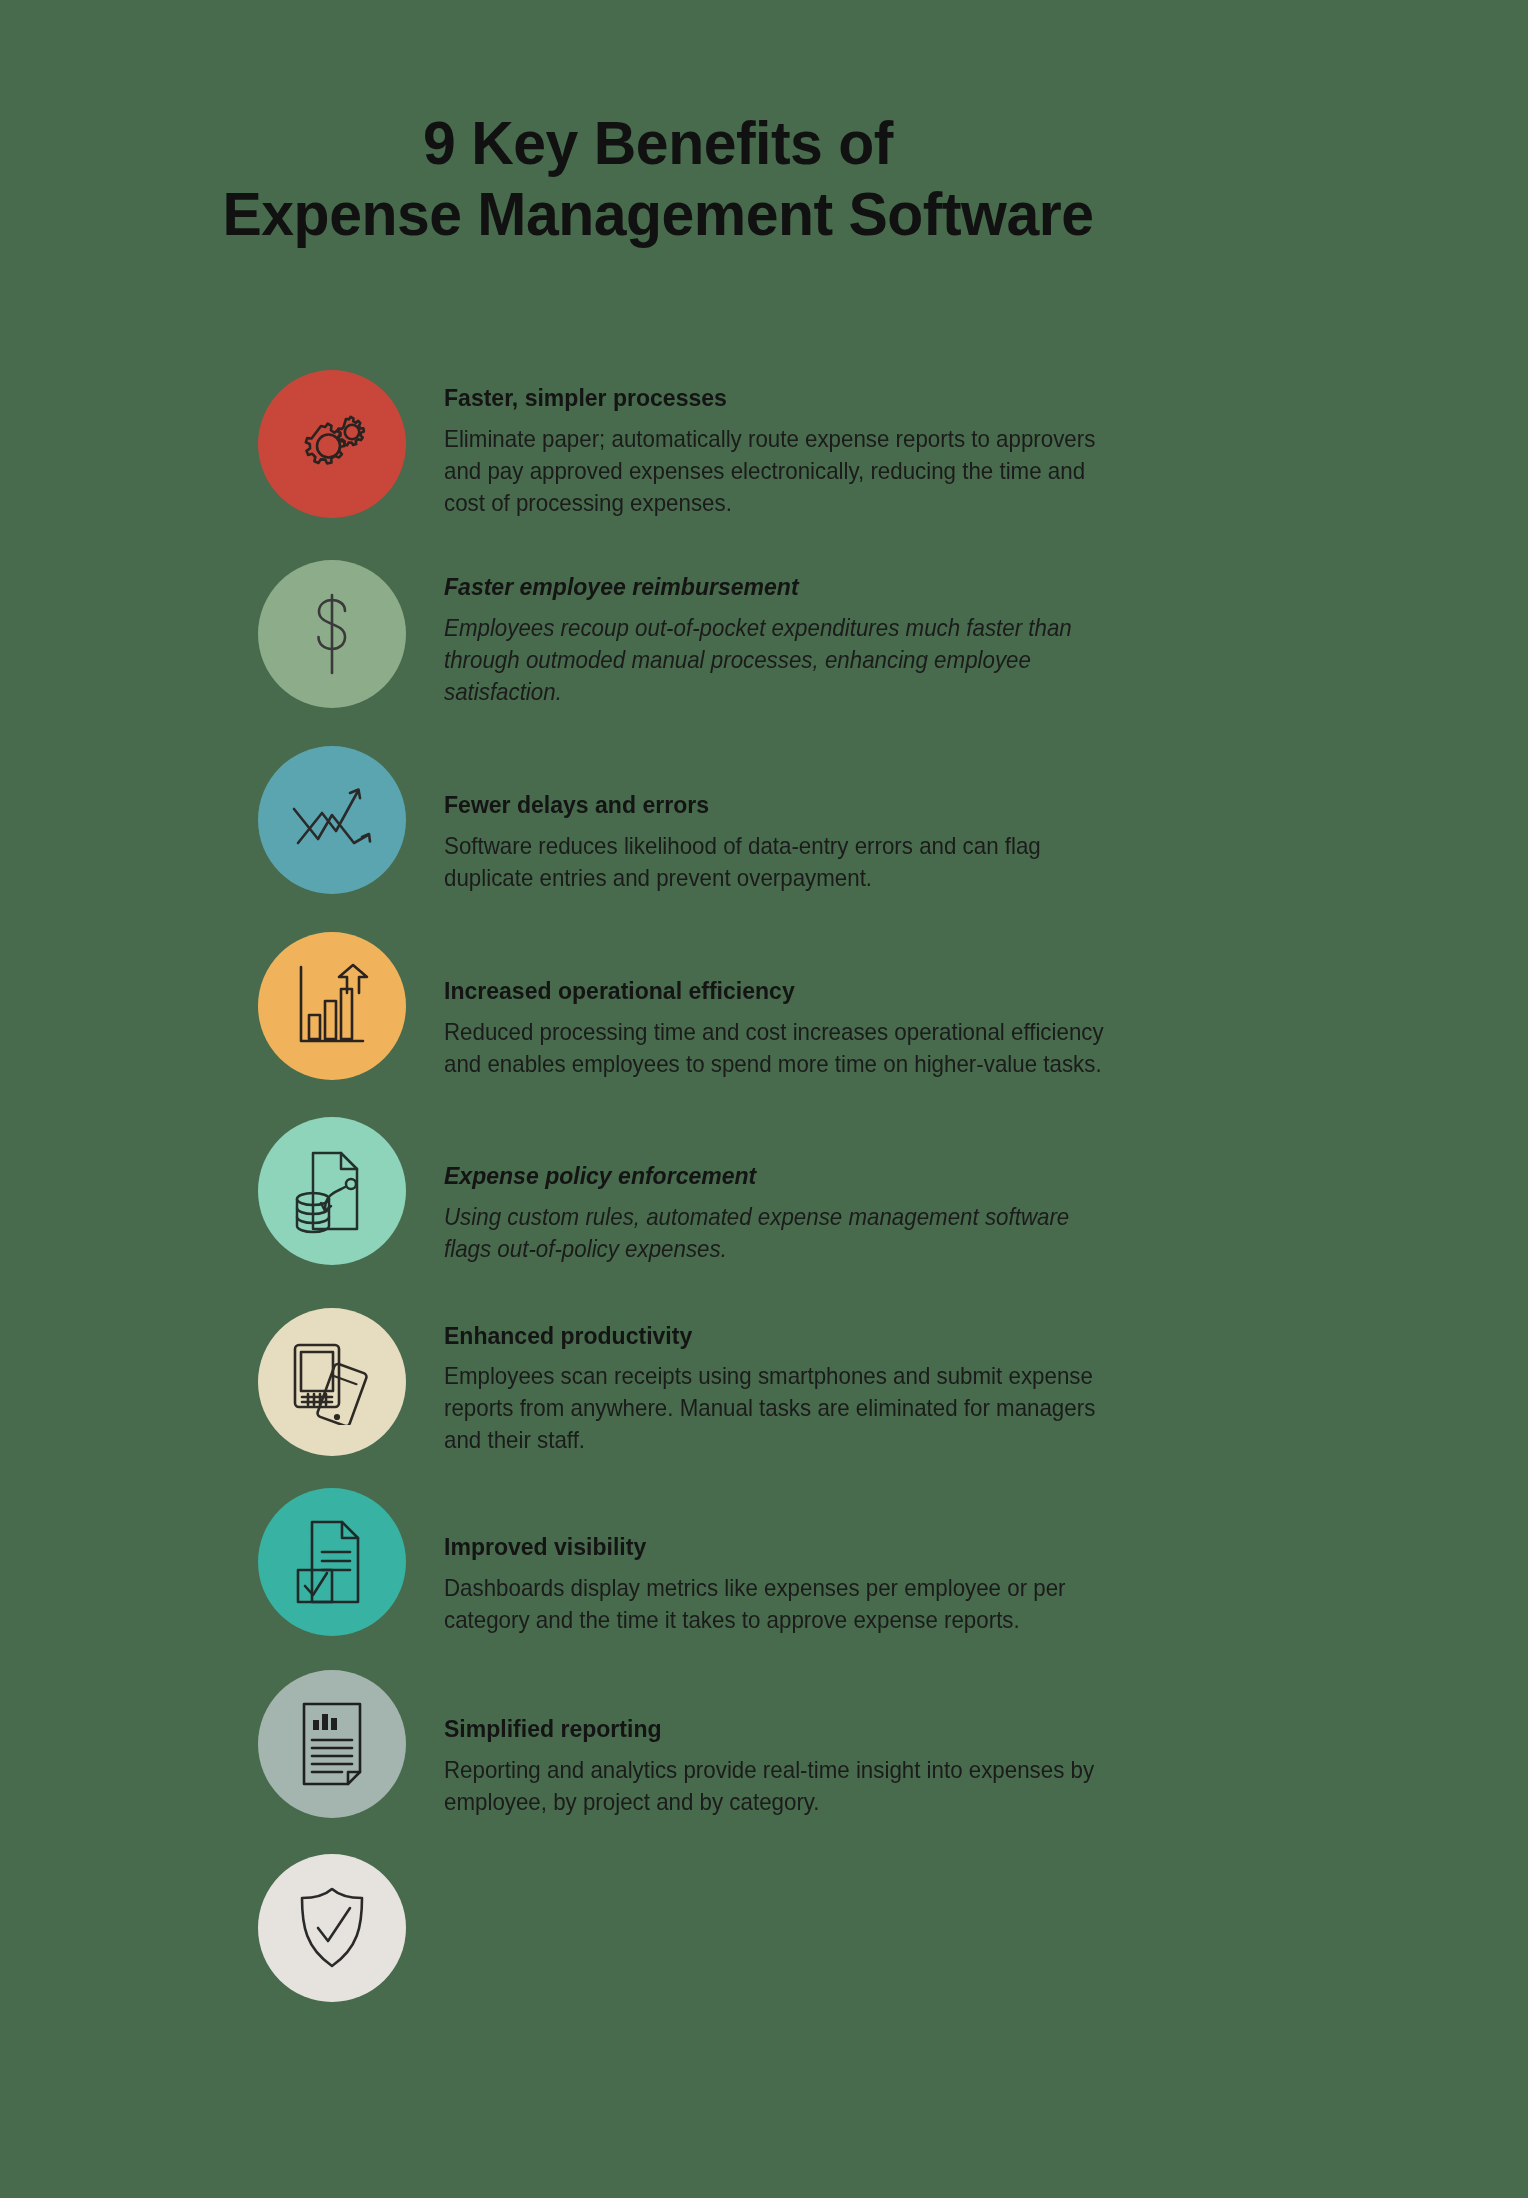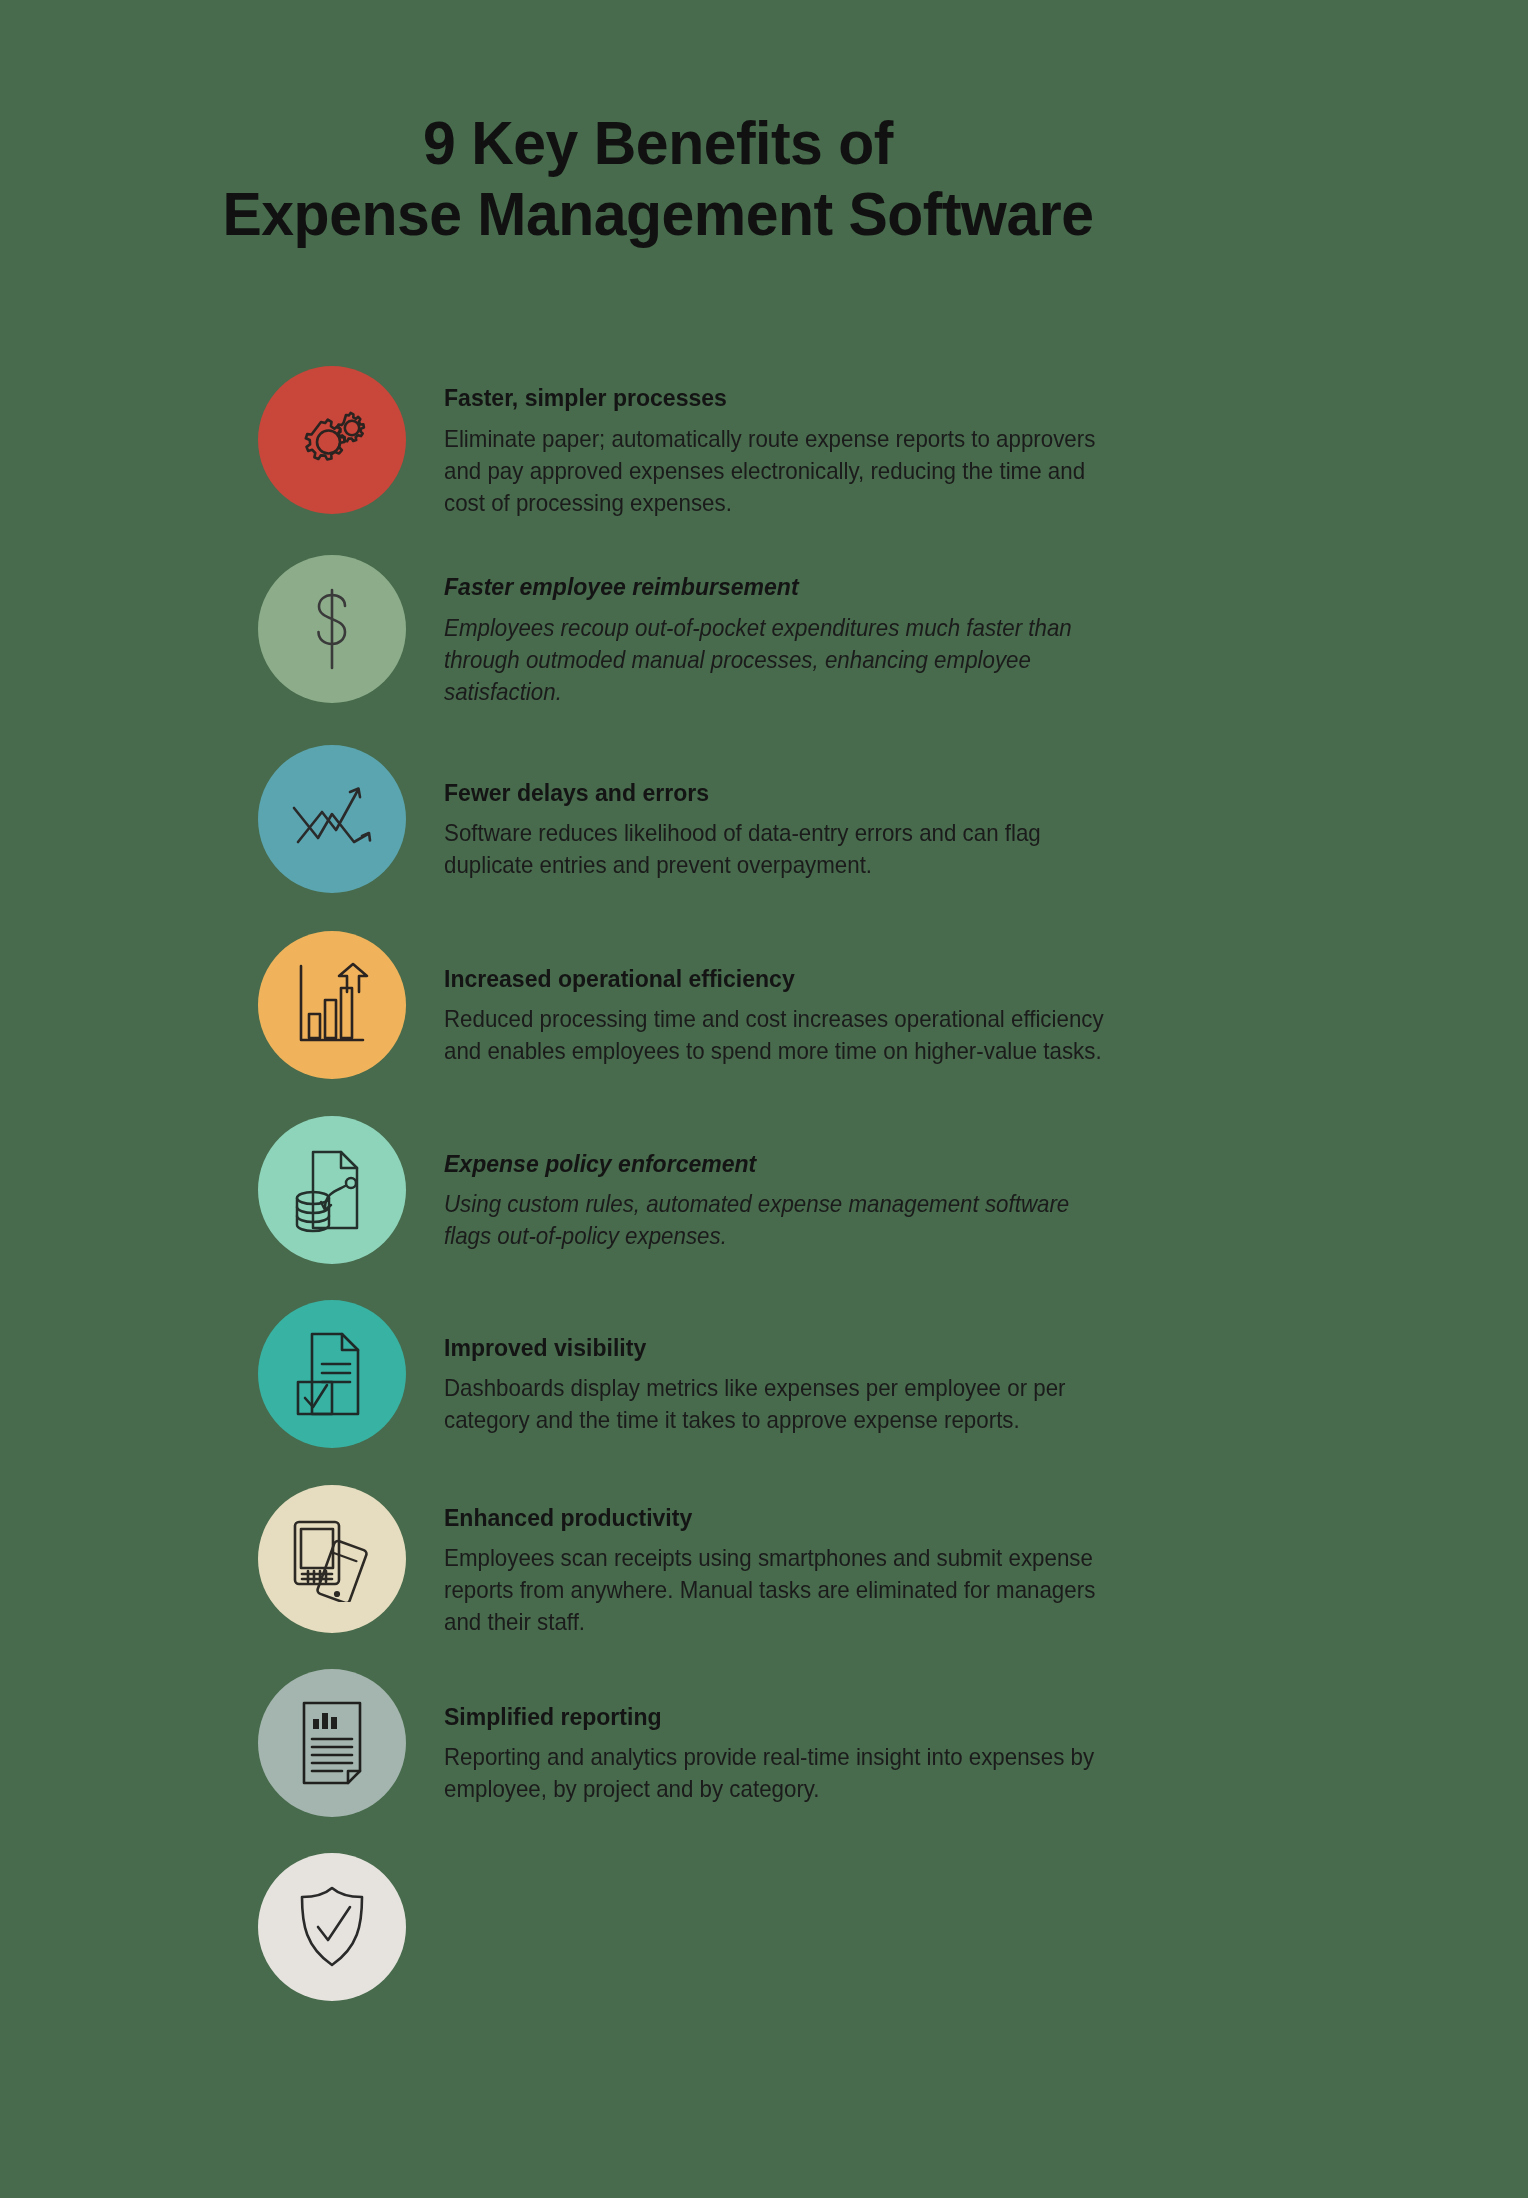--- a/index.html
+++ b/index.html
@@ -36,21 +36,21 @@
 
   
   .items {
     margin-top: 112px;
     padding-left: 258px;
     padding-right: 150px;
   }
 
   .item {
     display: flex;
-    align-items: center;
+    align-items: flex-end;
     margin-bottom: 38px;
     min-height: 150px;
   }
 
   .badge {
     flex: 0 0 148px;
     width: 148px;
     height: 148px;
     border-radius: 50%;
     display: flex;
@@ -192,58 +192,58 @@
             <circle cx="60" cy="37" r="5"></circle>
           </svg>
         </span>
       </div>
       <div class="item-text">
         <div class="item-title">Expense policy enforcement</div>
         <div class="item-desc">Using custom rules, automated expense management software flags out-of-policy expenses.</div>
       </div>
     </div>
 
-    <div class="item i6">
-      <div class="badge" style="background:#38b2a3">
-        <span>
-          <svg width="80" height="88" viewBox="0 0 80 88" fill="none" stroke="#1f2a28" stroke-width="2.6" stroke-linecap="round" stroke-linejoin="round">
-            <path d="M20 4 H50 L66 20 V84 H20 Z"></path>
-            <path d="M50 4 V20 H66"></path>
-            <path d="M30 34 H58"></path>
-            <path d="M30 43 H58"></path>
-            <path d="M30 52 H58"></path>
-            <rect x="6" y="52" width="34" height="32"></rect>
-            <path d="M13 68 l8 9 14-22"></path>
-          </svg>
-        </span>
-      </div>
-      <div class="item-text">
-        <div class="item-title">Improved visibility</div>
-        <div class="item-desc">Dashboards display metrics like expenses per employee or per category and the time it takes to approve expense reports.</div>
-      </div>
-    </div>
-
     <div class="item i7">
       <div class="badge" style="background:#e6dcbf">
         <span>
           <svg width="86" height="86" viewBox="0 0 86 86" fill="none" stroke="#2d2a26" stroke-width="2.6" stroke-linecap="round" stroke-linejoin="round">
             <rect x="6" y="6" width="44" height="62" rx="4"></rect>
             <rect x="12" y="13" width="32" height="39"></rect>
             <path d="M13 58 H43"></path>
             <path d="M13 63 H43"></path>
             <path d="M19 55 V66 M25 55 V66 M31 55 V66 M37 55 V66"></path>
             <rect x="36" y="28" width="34" height="56" rx="4" transform="rotate(20 53 56)"></rect>
             <path d="M43.5 36.5 l24 8.7" stroke-width="2.2"></path>
             <circle cx="48" cy="78" r="1.8" fill="#2d2a26"></circle>
           </svg>
         </span>
       </div>
       <div class="item-text">
         <div class="item-title">Enhanced productivity</div>
         <div class="item-desc">Employees scan receipts using smartphones and submit expense reports from anywhere. Manual tasks are eliminated for managers and their staff.</div>
+      </div>
+    </div>
+
+    <div class="item i6">
+      <div class="badge" style="background:#38b2a3">
+        <span>
+          <svg width="80" height="88" viewBox="0 0 80 88" fill="none" stroke="#1f2a28" stroke-width="2.6" stroke-linecap="round" stroke-linejoin="round">
+            <path d="M20 4 H50 L66 20 V84 H20 Z"></path>
+            <path d="M50 4 V20 H66"></path>
+            <path d="M30 34 H58"></path>
+            <path d="M30 43 H58"></path>
+            <path d="M30 52 H58"></path>
+            <rect x="6" y="52" width="34" height="32"></rect>
+            <path d="M13 68 l8 9 14-22"></path>
+          </svg>
+        </span>
+      </div>
+      <div class="item-text">
+        <div class="item-title">Improved visibility</div>
+        <div class="item-desc">Dashboards display metrics like expenses per employee or per category and the time it takes to approve expense reports.</div>
       </div>
     </div>
 
     <div class="item i8">
       <div class="badge" style="background:#a3b5ae">
         <span>
           <svg width="68" height="88" viewBox="0 0 68 88" fill="none" stroke="#20201f" stroke-width="2.6" stroke-linecap="round" stroke-linejoin="round">
             <path d="M6 4 H62 V72 L50 84 H6 Z"></path>
             <path d="M50 84 V72 H62"></path>
             <rect x="15" y="20" width="6" height="10" fill="#20201f" stroke="none"></rect>

